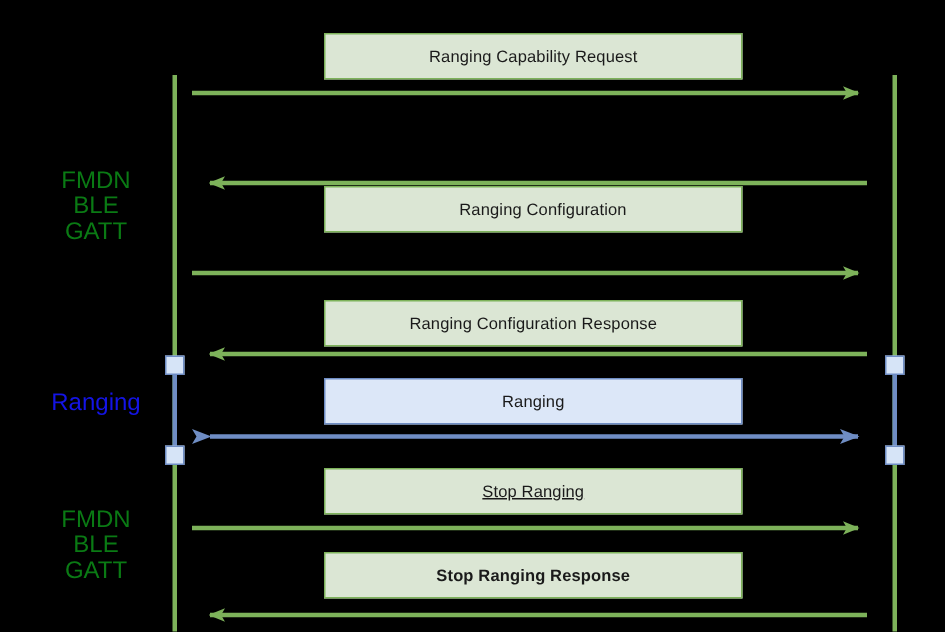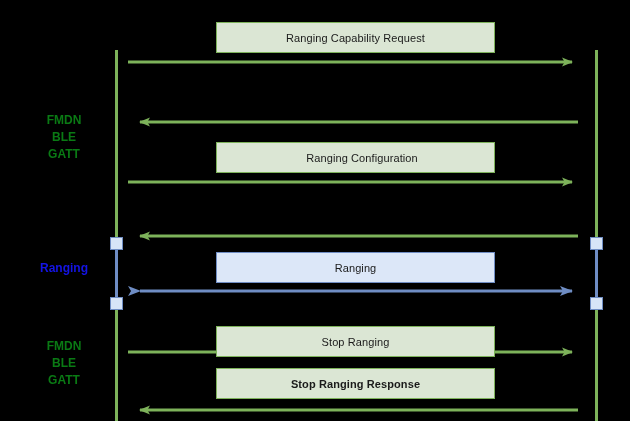--- a/index.html
+++ b/index.html
@@ -72,22 +72,22 @@
     width: 630px; height: 421px;
     pointer-events: none;
   }
 
   
   .side-label {
     position: absolute;
     left: 18px;
     width: 92px;
     text-align: center;
-    font-size: 12px;
-    font-weight: bold;
+    font-size: 16px;
+    font-weight: normal;
     line-height: 17px;
     white-space: pre-line;
   }
   .side-label.green { color: #0a7a14; }
   .side-label.blue  { color: #1414e6; }
 </style>
 </head>
 <body>
 
 <div id="diagram">
@@ -129,26 +129,27 @@
     <line x1="140" y1="291" x2="572" y2="291" stroke="#6f8dc4" stroke-width="3" marker-start="url(#bArrowL)" marker-end="url(#bArrowR)"></line>
 
     <line x1="128" y1="352" x2="572" y2="352" stroke="#7db25a" stroke-width="3" marker-end="url(#gArrowR)"></line>
 
     <line x1="578" y1="410" x2="140" y2="410" stroke="#7db25a" stroke-width="3" marker-end="url(#gArrowL)"></line>
   </svg>
 
   <div class="msg-box green" style="top:22px;">Ranging Capability Request</div>
 
 
-  <div class="msg-box green" style="top:142px;padding-left:13px;">Ranging Configuration</div>
+  <div class="msg-box green" style="top:124px;padding-left:13px;">Ranging Configuration</div>
 
+  <div class="msg-box green" style="top:200px;">Ranging Configuration Response</div>
 
   <div class="msg-box blue" style="top:252px;">Ranging</div>
 
-  <div class="msg-box green" style="top:326px;">Stop Ranging</div>
+  <div class="msg-box green" style="top:312px;text-decoration:underline;">Stop Ranging</div>
 
   <div class="msg-box green" style="top:368px;font-weight:bold;">Stop Ranging Response</div>
 
   <div class="side-label green" style="top:112px;">FMDN
 BLE
 GATT</div>
 
   <div class="side-label blue" style="top:260px;">Ranging</div>
 
   <div class="side-label green" style="top:338px;">FMDN

